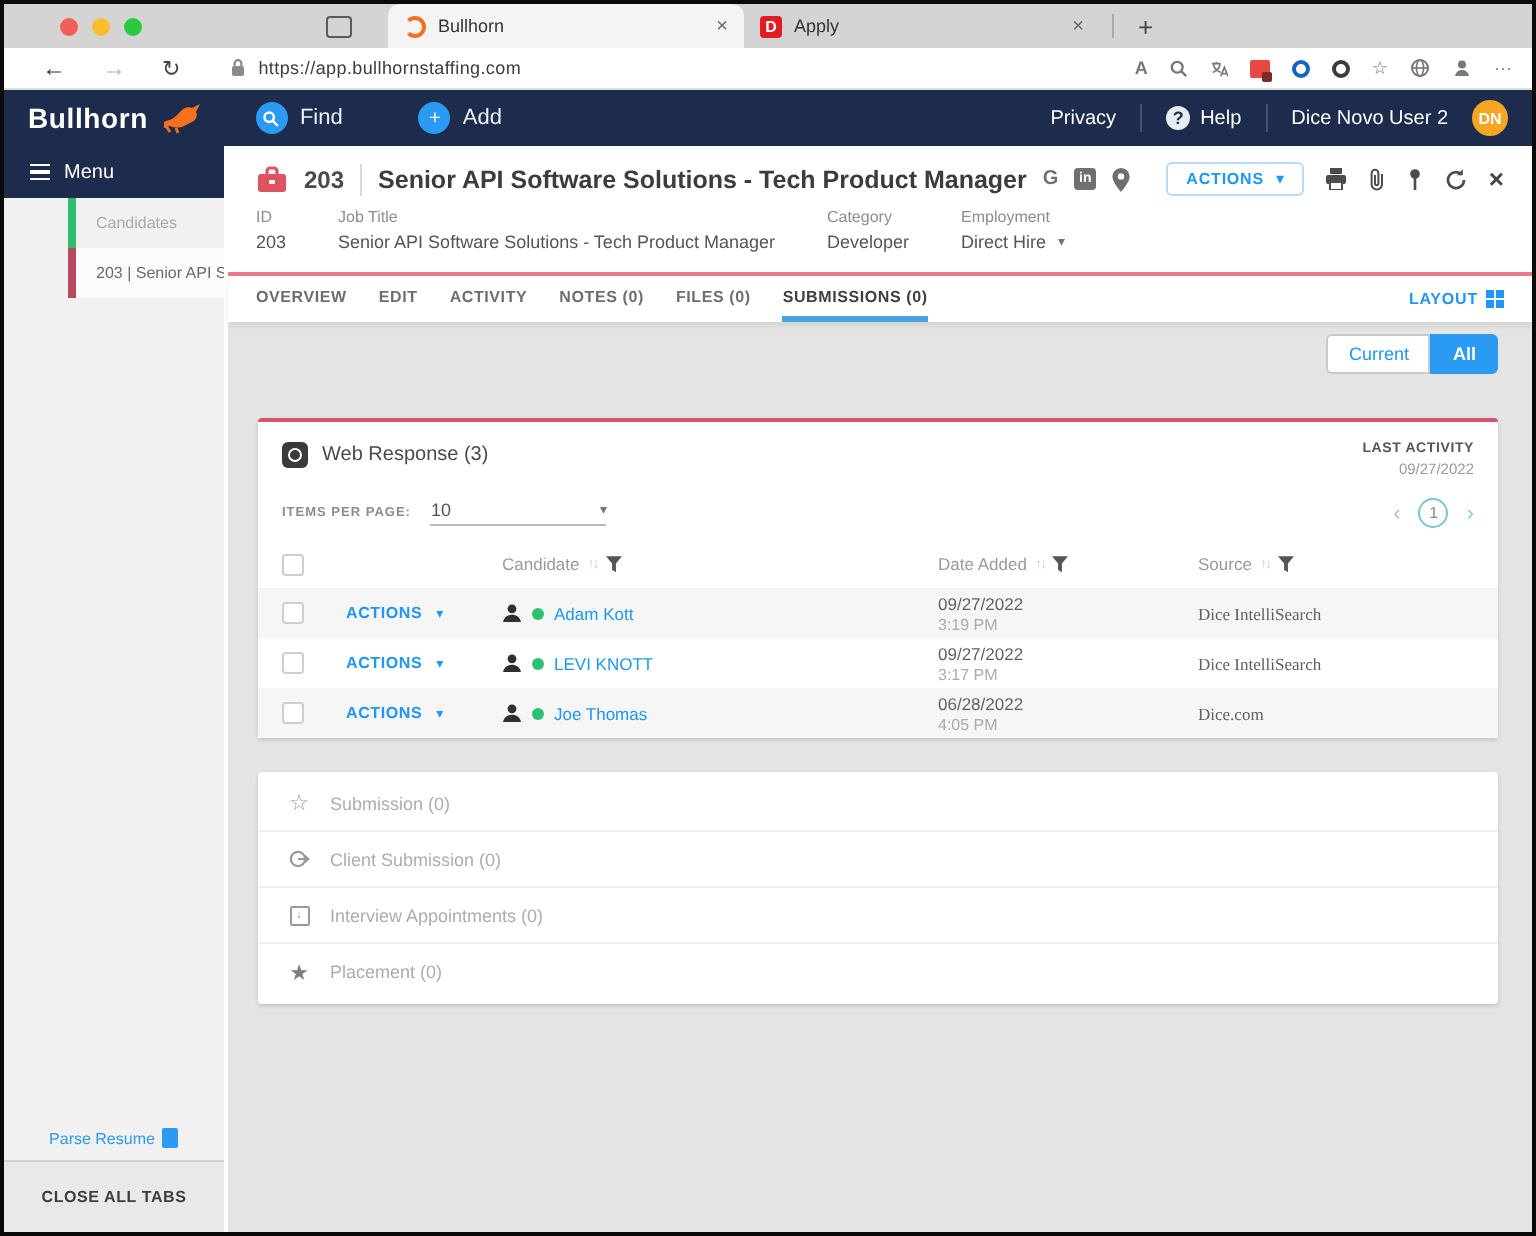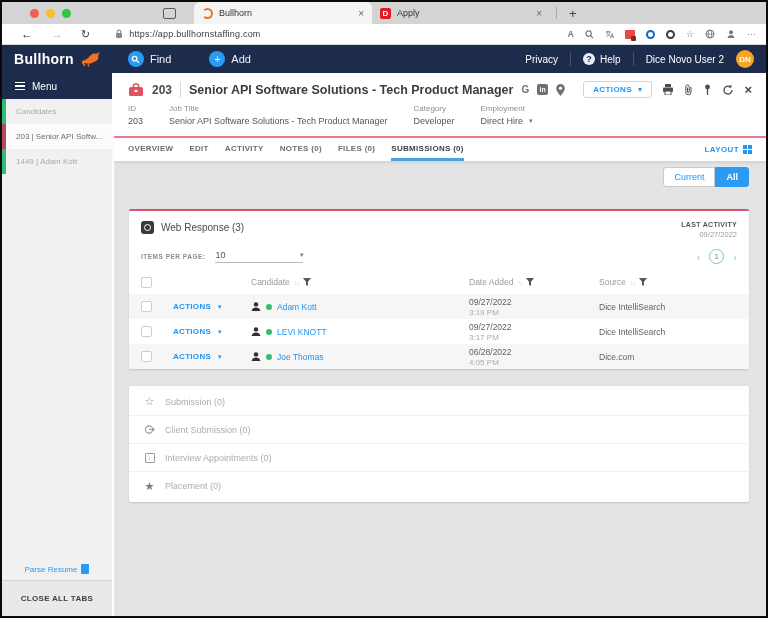--- a/index.html
+++ b/index.html
@@ -45,21 +45,21 @@
   .helpwrap { display:flex; align-items:center; gap:5px; }
   .help-q { width:12px; height:12px; border-radius:50%; background:#e8ecf3; color:#1d2b4d; font-size:9px; font-weight:bold; display:flex; align-items:center; justify-content:center; }
   .avatar { width:18px; height:18px; border-radius:50%; background:#f5a623; color:#fff; font-size:8px; font-weight:bold; display:flex; align-items:center; justify-content:center; }
 
   
   .body-row { flex:1; display:flex; min-height:0; }
   .sidebar { width:112px; background:#f1f1f1; border-right:2px solid #fff; display:flex; flex-direction:column; flex:0 0 auto;justify-content:flex-end; }
   .menu-header { height:26px; background:#1d2b4d; color:#fff; display:flex; align-items:center; gap:7px; padding-left:13px; font-size:10px; flex:0 0 auto;}
   .hamburger { display:flex; flex-direction:column; gap:2px; }
   .hamburger i { width:10px; height:1.5px; background:#fff; display:block; }
-  .side-item { height:25px; display:flex; align-items:center; font-size:8px; color:#a9a9a9; padding-left:10px; border-left:4px solid #2ebd6e; white-space:nowrap; overflow:hidden; }
+  .side-item { height:25px; display:flex; align-items:center; font-size:8px; color:#a9a9a9; padding-left:10px; border-left:4px solid #2ebd6e; white-space:nowrap; overflow:hidden;margin-left:32px; }
   .side-item.active { border-left-color:#b54a5e; background:#fbfbfb; color:#6b6b6b; }
   .sidebar-spacer { flex:1; }
   .parse-row { display:flex; align-items:center; justify-content:center; gap:4px; color:#2b9af3; font-size:8px; height:22px; }
   .doc-ic { width:8px; height:10px; background:#2b9af3; border-radius:1px; }
   .close-all { height:36px; background:#e9e9e9; border-top:1px solid #d2d2d2; display:flex; align-items:center; justify-content:center; font-size:8px; font-weight:bold; color:#3e3e3e; letter-spacing:0.3px; }
 
   main { flex:1; display:flex; flex-direction:column; min-width:0; background:#fff; }
 
   
   .rec-head { display:flex; align-items:center; padding:8px 14px 2px 14px; gap:8px; }
@@ -120,21 +120,21 @@
   .cb { width:11px; height:11px; border:1px solid #cecece; border-radius:2px; background:#fff; margin-left:12px; }
   .colhead { display:flex; align-items:center; gap:4px; }
   .sort { color:#cfcfcf; font-size:7px; letter-spacing:-1px; }
   .funnel { color:#555; display:flex; }
   .act-cell { color:#2196f3; font-weight:bold; font-size:8px; display:flex; align-items:center; gap:7px; padding-left:14px; letter-spacing:0.3px;}
   .cand-cell { display:flex; align-items:center; gap:5px; }
   .person { display:flex; color:#2f2f2f; }
   .gdot { width:6px; height:6px; border-radius:50%; background:#2fbf71; }
   .cand-link { color:#2196f3; font-size:8.5px; }
   .date-cell .d { color:#5f5f5f; } .date-cell .t { color:#ababab; margin-top:1px; font-size:8px;}
-  .src-cell { color:#5f5f5f; }
+  .src-cell { color:#5f5f5f;font-family:Liberation Serif, serif; }
 
   .sections-card { margin-top:17px; padding:2px 0; }
   .sec-row { display:flex; align-items:center; gap:9px; height:28px; padding:0 14px; border-bottom:1px solid #f0f0f0; color:#adadad; font-size:9px; }
   .sec-row:last-child { border-bottom:none; }
   .sec-ic { width:13px; display:flex; justify-content:center; color:#9a9a9a; font-size:11px; }
   .cal-ic { width:10px; height:10px; border:1.2px solid #9a9a9a; border-radius:1px; display:flex; align-items:center; justify-content:center; font-size:6px; color:#9a9a9a; }
   .star-filled { color:#7d7d7d; }
 </style>
 </head>
 <body>
@@ -247,21 +247,20 @@
       <div class="menu-header">
         <span class="hamburger">
             <i></i>
             <i></i>
             <i></i>
           </span>
         <span>Menu</span>
       </div>
       <div class="side-item">Candidates</div>
       <div class="side-item active">203 | Senior API Softw...</div>
-      <div class="side-item">1449 | Adam Kott</div>
       <div class="sidebar-spacer"></div>
       <div class="parse-row">
         <span>Parse Resume</span>
         <span class="doc-ic"></span>
       </div>
       <div class="close-all">CLOSE ALL TABS</div>
     </aside>
 
     <main>
 

